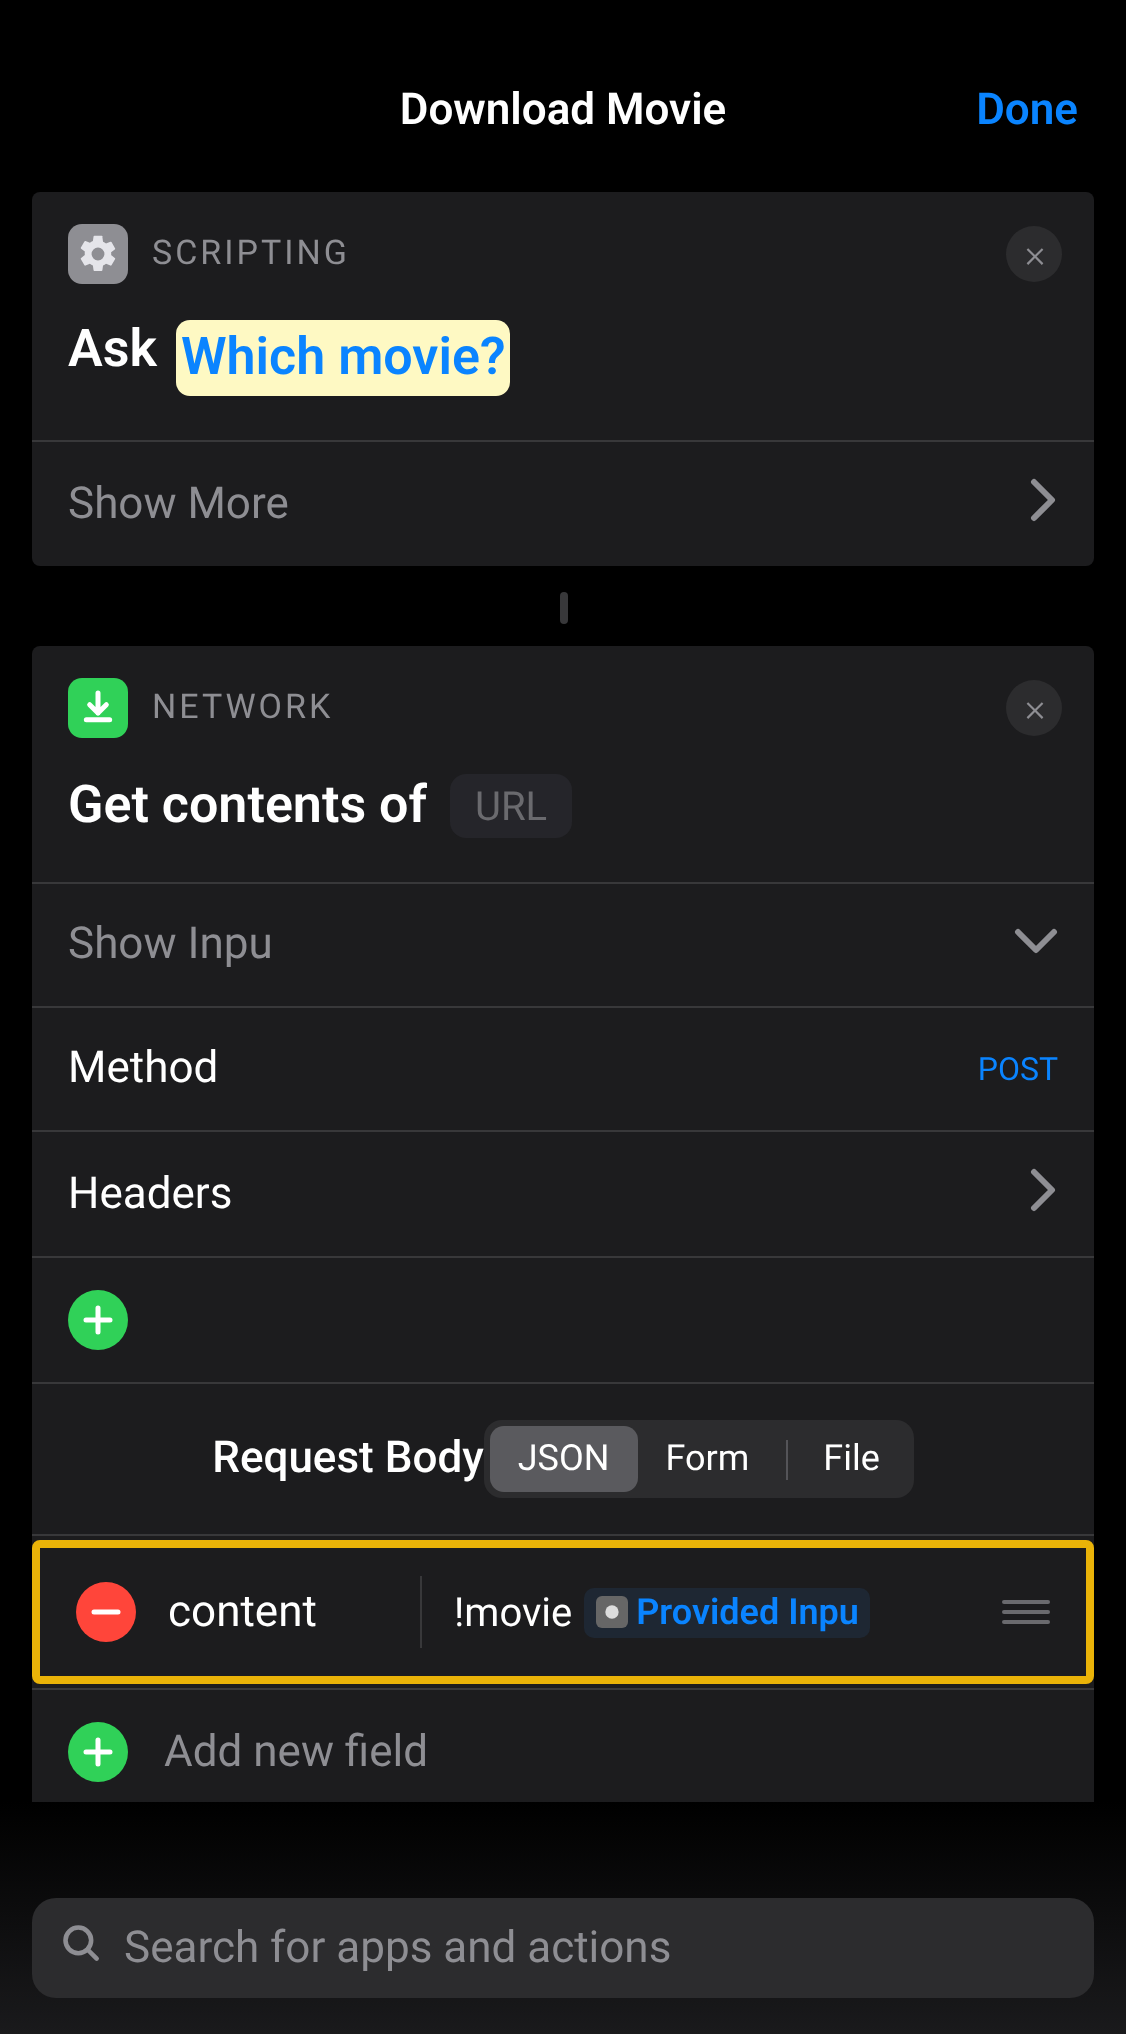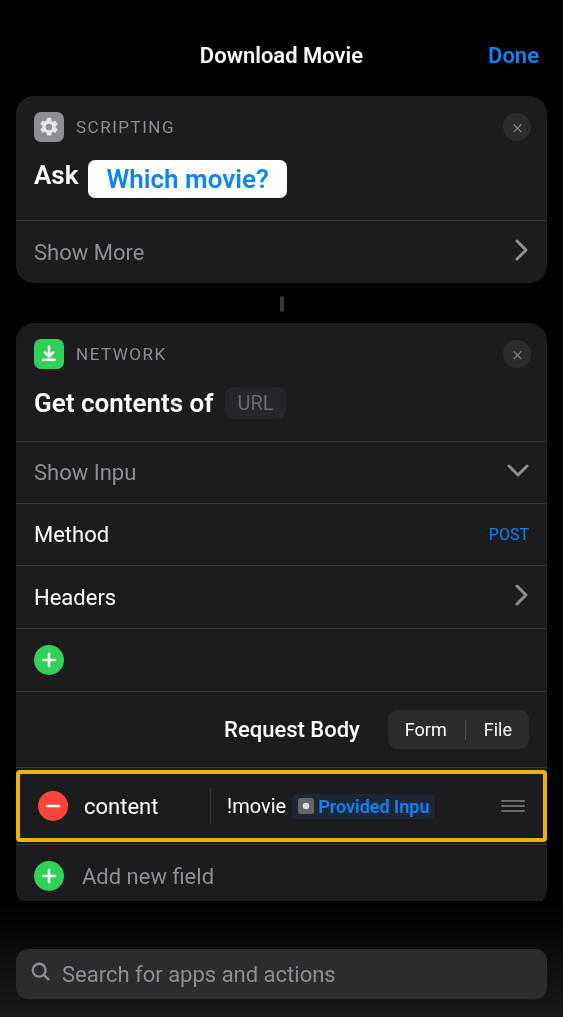--- a/index.html
+++ b/index.html
@@ -28,21 +28,21 @@
     }
     .header-done {
       position: absolute;
       right: 24px;
       font-size: 22px;
       font-weight: 600;
       color: #0a84ff;
     }
     .card {
       background: #1c1c1e;
-      border-radius: 18px;
+      border-radius: 4px;
       margin: 14px 16px 16px 16px;
       overflow: hidden;
     }
     .card-header {
       display: flex;
       align-items: center;
       padding: 16px 18px 6px 18px;
       position: relative;
     }
     .card-icon {
@@ -81,22 +81,22 @@
     .ask-line {
       display: flex;
       align-items: flex-start;
       font-size: 26px;
       gap: 10px;
     }
     .ask-label { font-weight: 600; }
     .ask-prompt {
       color: #0a84ff;
       font-weight: 600;
-      background: #ffffff;
-      padding: 4px 18px;
+      background: #fef9c3;
+      padding: 4px 2px;
       border-radius: 7px;
     }
     .get-line {
       display: flex;
       align-items: center;
       font-size: 26px;
       gap: 12px;
     }
     .get-label { font-weight: 600; }
     .get-url {
@@ -150,23 +150,22 @@
     }
     .circle-btn.plus { background: #30d158; }
     .circle-btn.minus { background: #ff453a; }
     .add-label {
       font-size: 22px;
       color: #8e8e93;
     }
     .body-type-row {
       display: flex;
       align-items: center;
-      justify-content: flex-end;
+      justify-content: center;
       padding: 18px 18px;
-      gap: 28px;
     }
     .body-label { font-size: 22px; font-weight: 500; }
     .segmented {
       display: flex;
       align-items: center;
       background: #2c2c2e;
       border-radius: 9px;
       padding: 3px;
       gap: 0;
     }
@@ -370,20 +369,21 @@
     <div class="circle-btn plus">
       <svg width="16" height="16" viewBox="0 0 16 16">
           <path d="M8 2v12M2 8h12" stroke="#fff" stroke-width="2.5" stroke-linecap="round"></path>
         </svg>
     </div>
   </div>
   <div class="divider"></div>
   <div class="body-type-row">
     <span class="body-label">Request Body</span>
     <div class="segmented">
+      <div class="seg-item active">JSON</div>
       <div class="seg-item">Form</div>
       <div class="seg-divider"></div>
       <div class="seg-item">File</div>
     </div>
   </div>
   <div class="divider"></div>
   <div class="highlighted-row">
     <div class="field-row">
       <div class="circle-btn minus">
         <svg width="16" height="16" viewBox="0 0 16 16">

